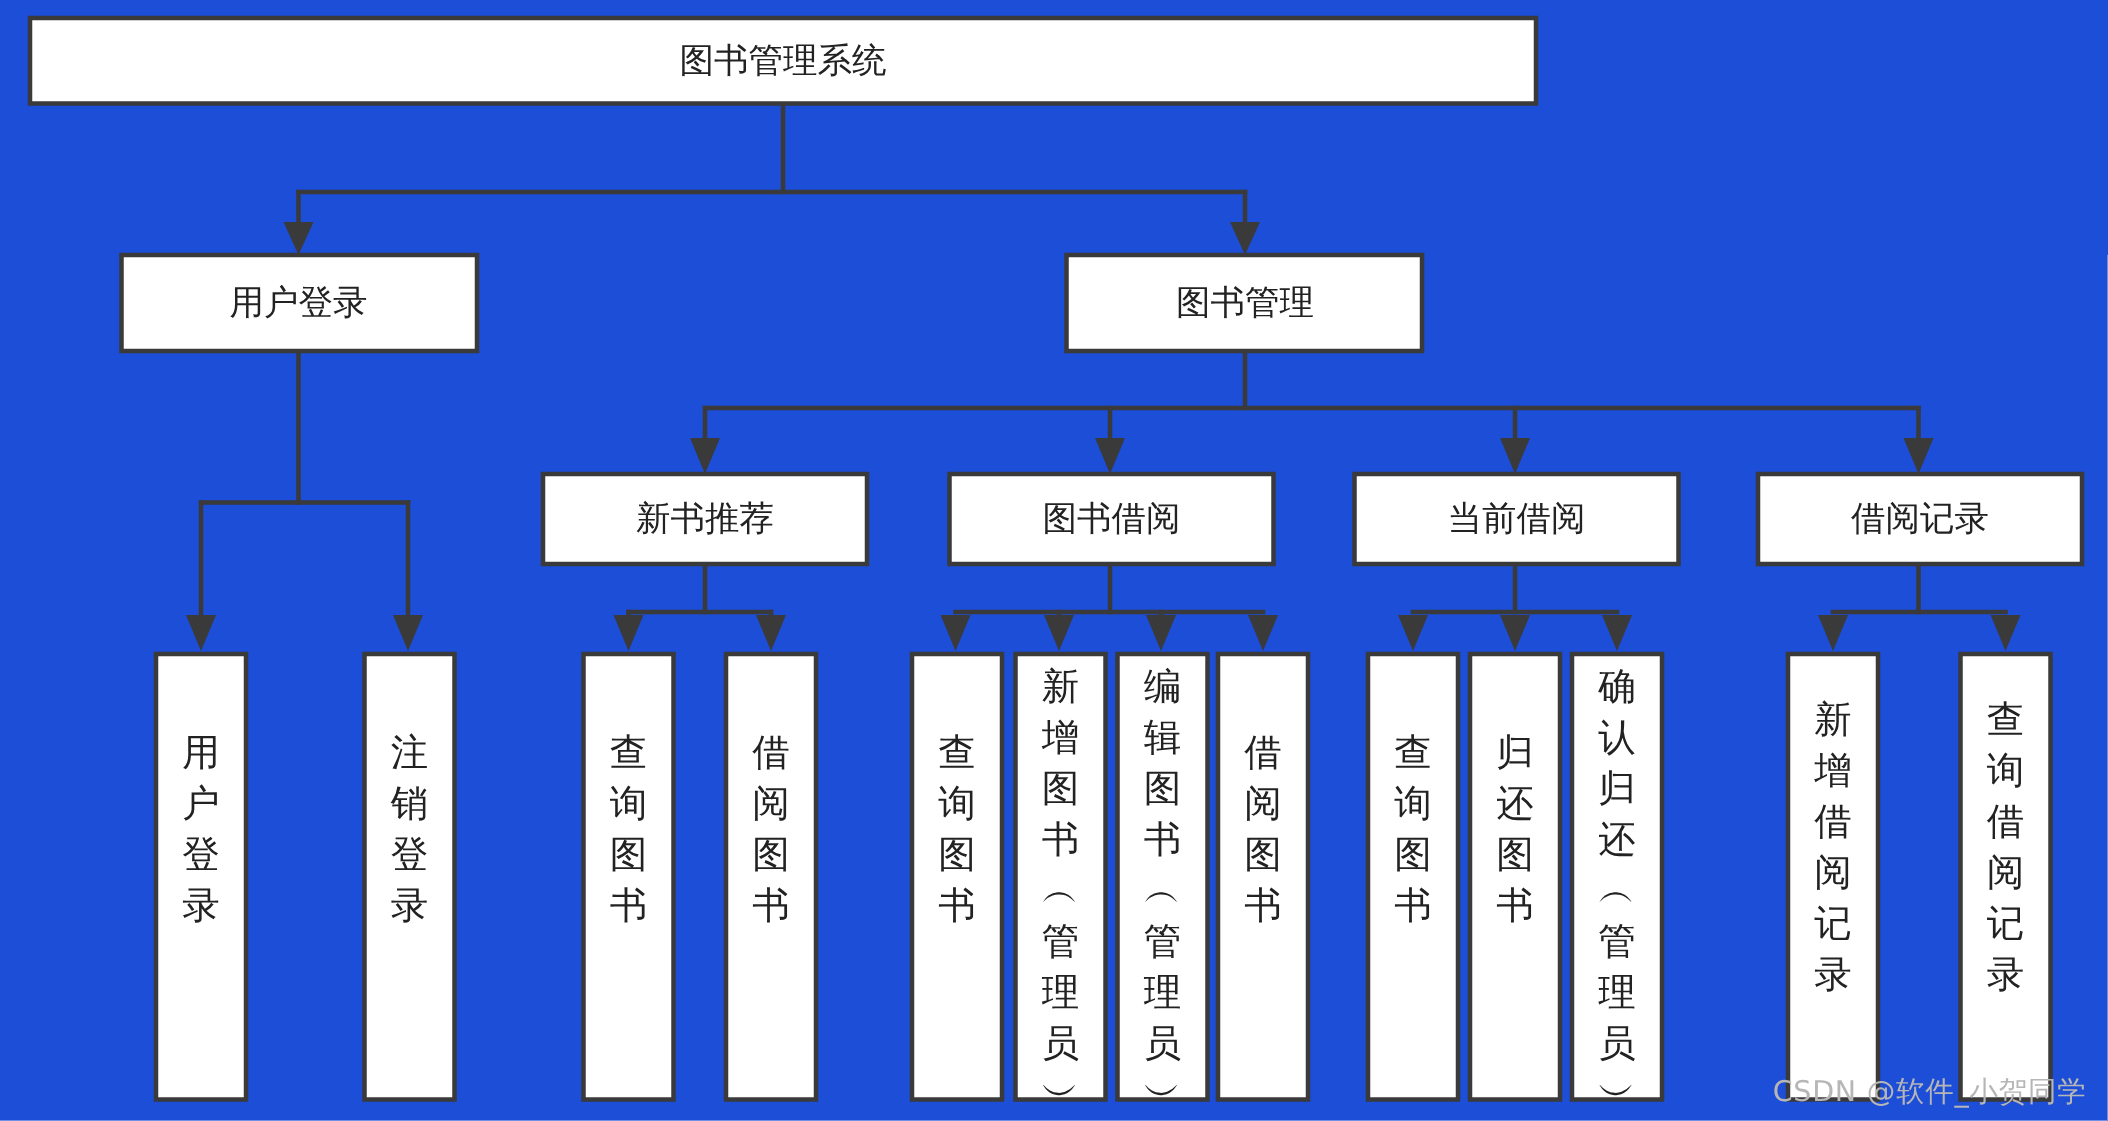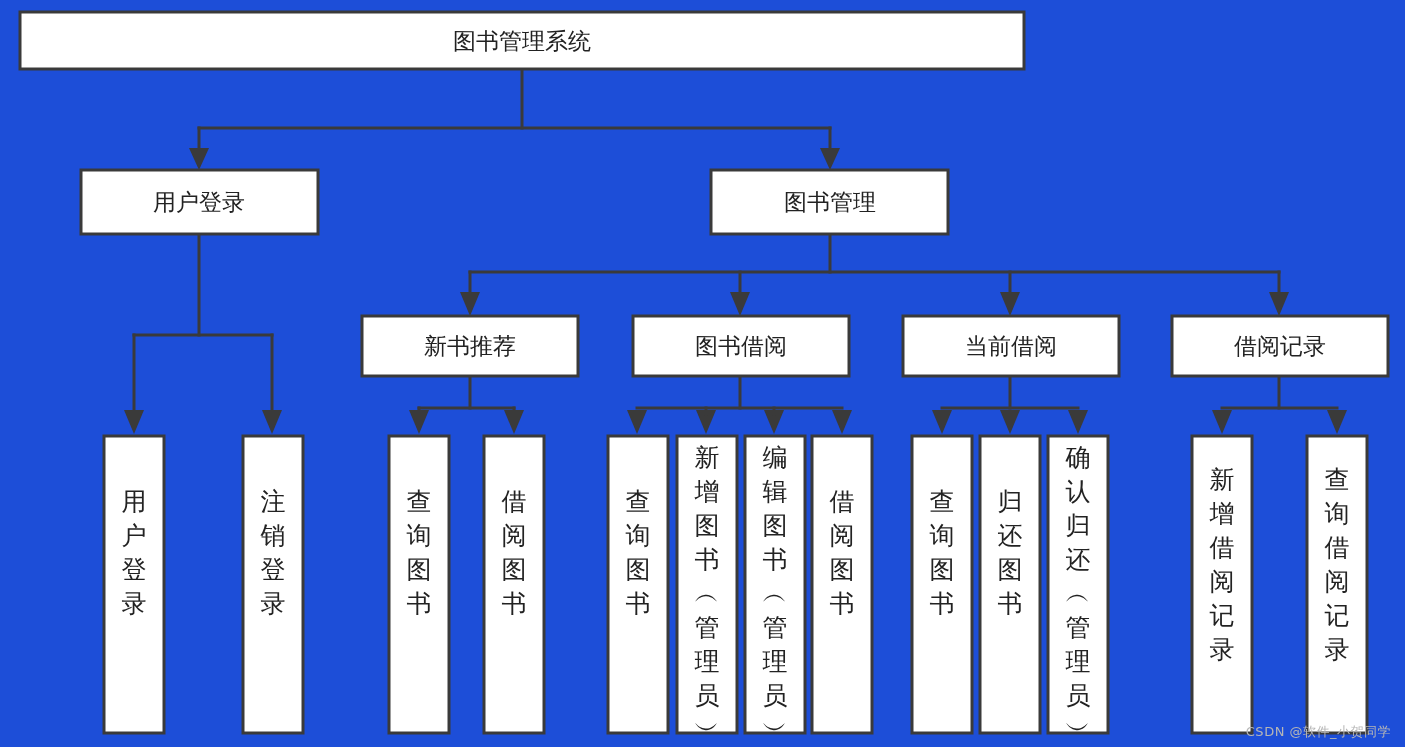--- a/index.html
+++ b/index.html
@@ -52,21 +52,21 @@
     font-family: "DejaVu Sans", "Liberation Sans", sans-serif;
     font-size: 25px;
     fill: #222222;
     text-anchor: middle;
   }
   .watermark {
     position: absolute;
     right: 14px;
     bottom: 6px;
     font-family: "DejaVu Sans", "Liberation Sans", sans-serif;
-    font-size: 13px;
+    font-size: 19px;
     color: #b6b6b6;
     letter-spacing: 0.5px;
     white-space: nowrap;
     user-select: none;
   }
 </style>
 </head>
 <body>
 
 <div id="diagram-root">

